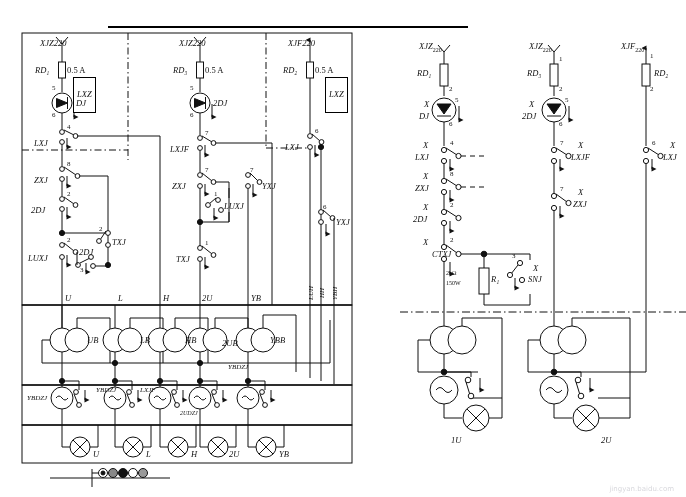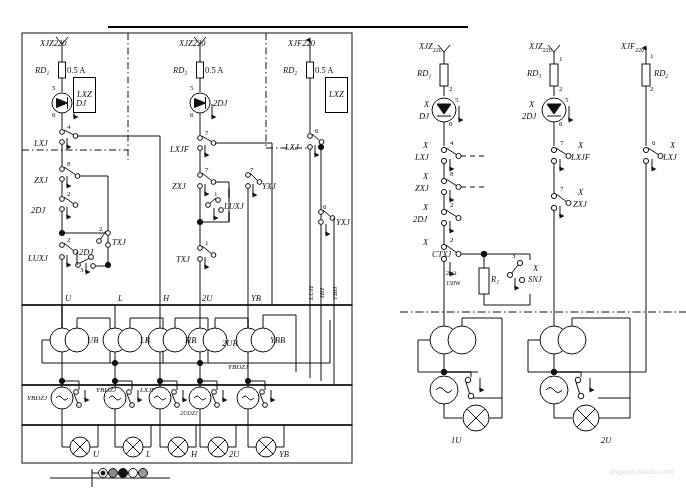--- a/index.html
+++ b/index.html
@@ -584,15 +584,15 @@
   <div class="lbl" style="left:573px;top:200px;">ZXJ</div>
   <div class="lbl n sm" style="left:560px;top:186px;">7</div>
 
   <div class="lbl" style="left:670px;top:141px;">X</div>
   <div class="lbl" style="left:663px;top:153px;">LXJ</div>
   <div class="lbl n sm" style="left:652px;top:140px;">6</div>
 
   <div class="lbl" style="left:451px;top:436px;">1U</div>
   <div class="lbl" style="left:601px;top:436px;">2U</div>
 
-  <div class="wm2" style="right:12px;bottom:21px;margin-top:35px;">jingyan.baidu.com</div>
+  <div class="wm2" style="right:12px;bottom:4px;margin-top:35px;">jingyan.baidu.com</div>
 
 </div>
 
 </body></html>

